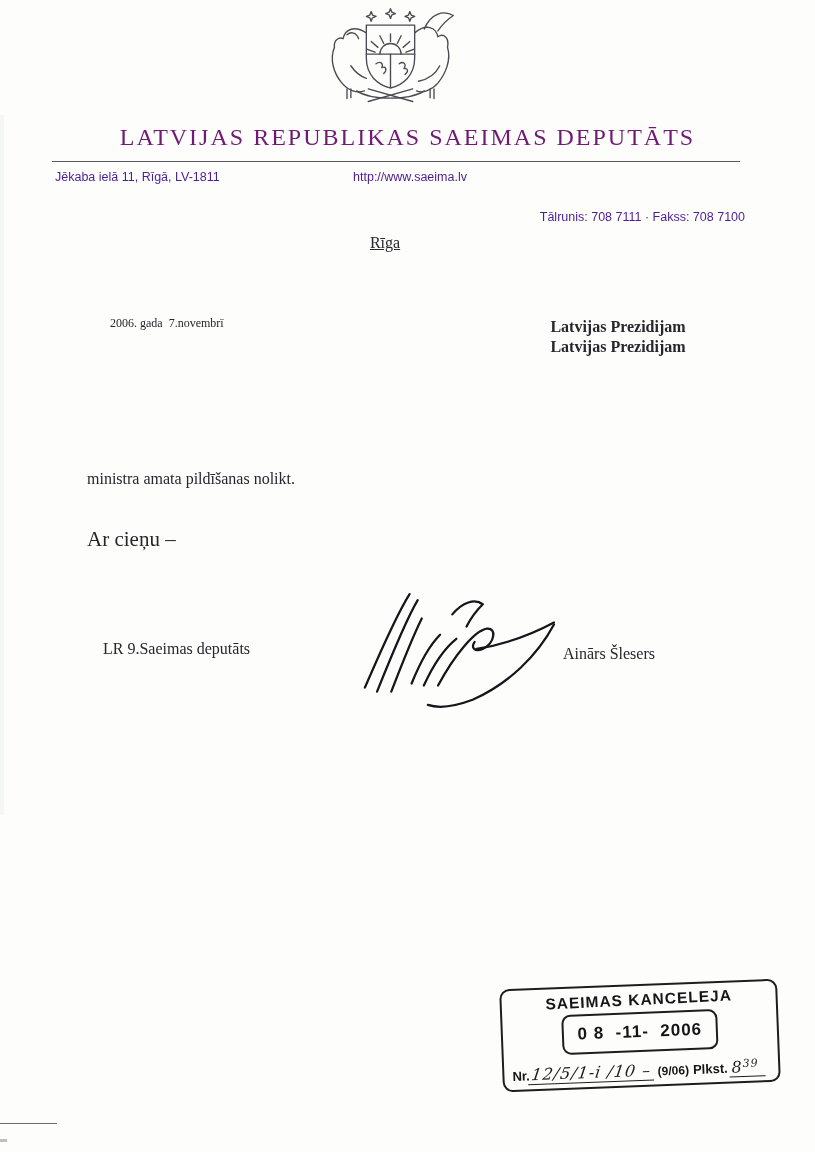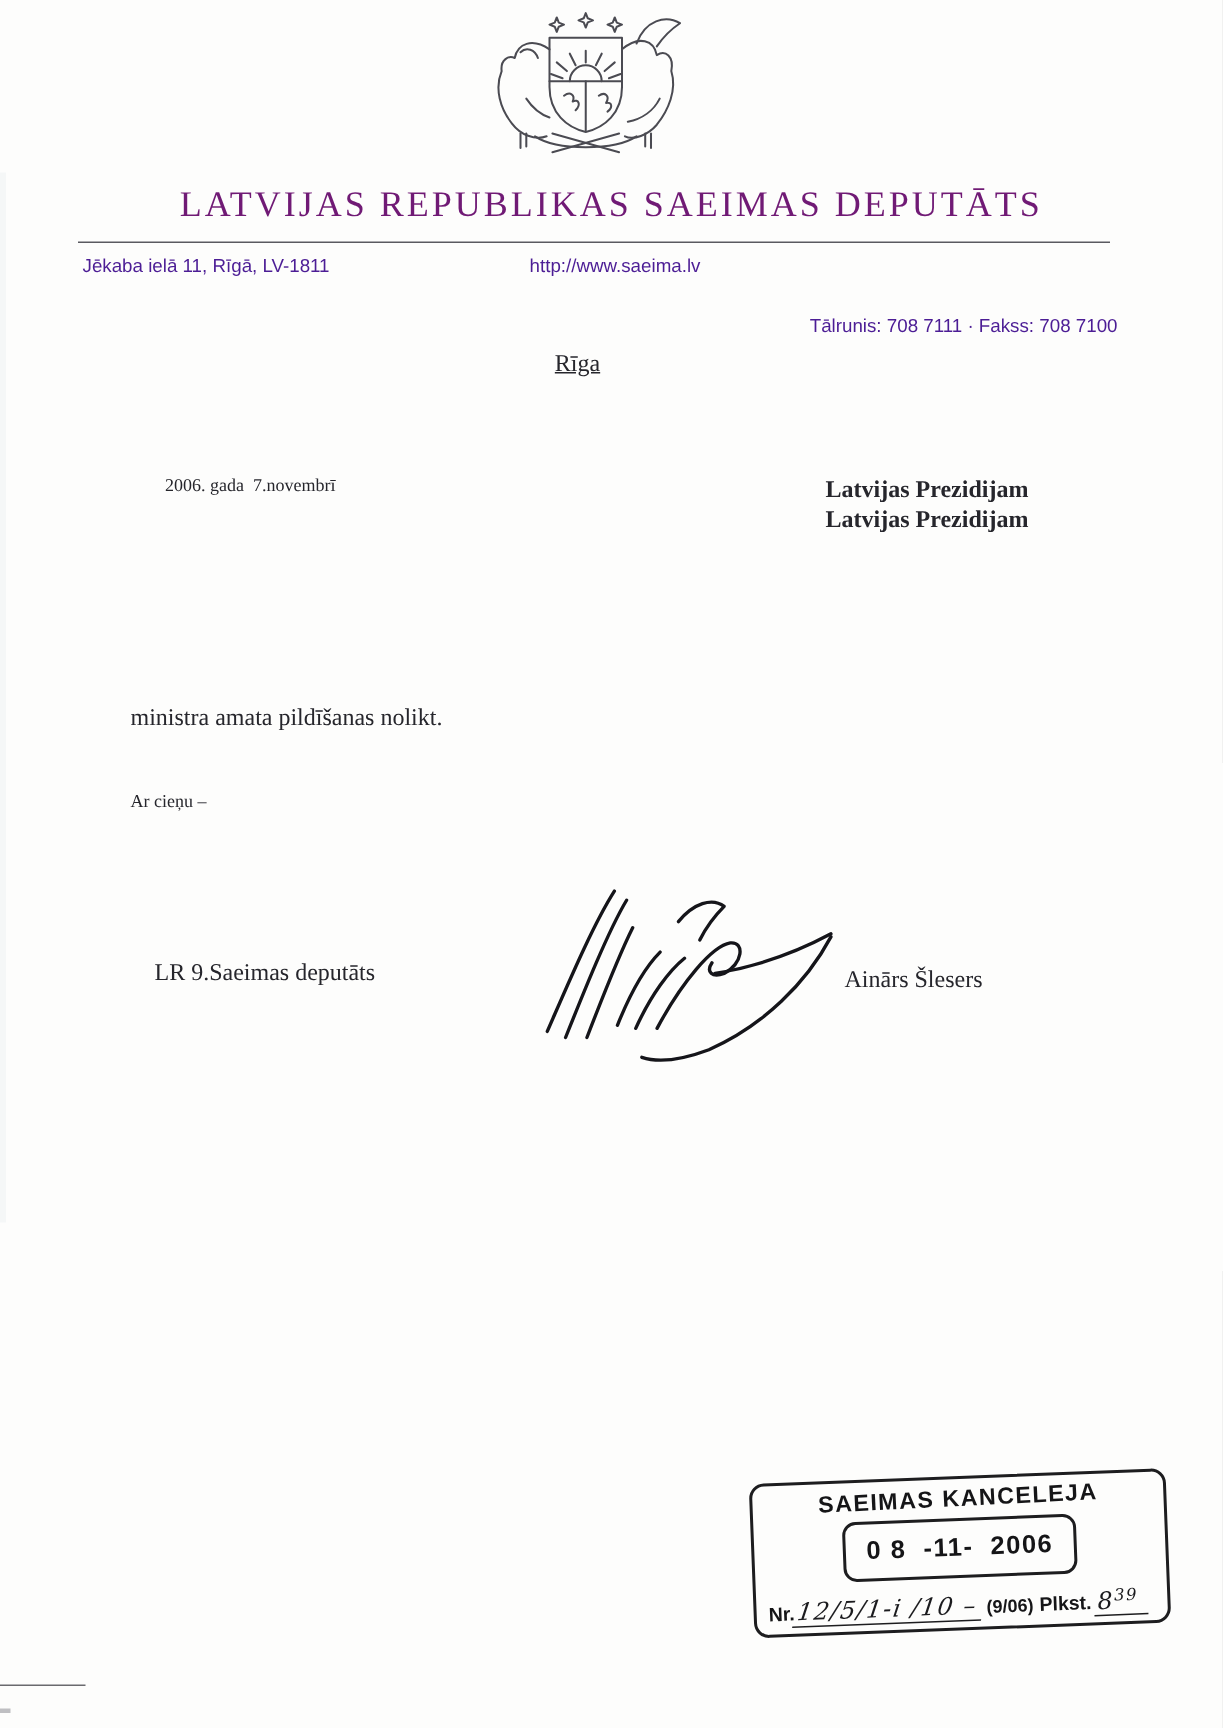--- a/index.html
+++ b/index.html
@@ -32,21 +32,21 @@
   .lh-phone{position:absolute;right:70px;top:16px;margin-top:26px;}
 
   
   .city{position:absolute;left:0;top:234px;width:770px;text-align:center;font-size:16px;text-decoration:underline;}
   .dateline{position:absolute;left:110px;top:280px;font-size:12px;white-space:pre;margin-top:36px;}
   .addressee{position:absolute;left:528px;top:317px;width:180px;text-align:center;
     font-weight:bold;font-size:16px;line-height:1.22;}
   .bodytext{position:absolute;left:87px;top:468px;width:606px;font-size:16px;line-height:1.38;}
   .body-l1{text-indent:27px;text-align:justify;text-align-last:justify;}
   .body-l2{text-align:left;}
-  .closing{position:absolute;left:87px;top:527px;font-size:12px;}
+  .closing{position:absolute;left:87px;top:527px;font-size:21px;}
   .signer-title{position:absolute;left:103px;top:640px;font-size:16px;}
   .signer-name{position:absolute;left:563px;top:645px;font-size:16px;}
   .sig-wrap{position:absolute;left:358px;top:590px;width:215px;height:122px;}
   .sig-wrap svg{width:100%;height:100%;}
 
   
   .stamp{
     position:absolute;left:501px;top:984px;width:278px;height:103px;
     border:2.4px solid #1d1d1f;border-radius:10px;
     transform:rotate(-2.2deg);

